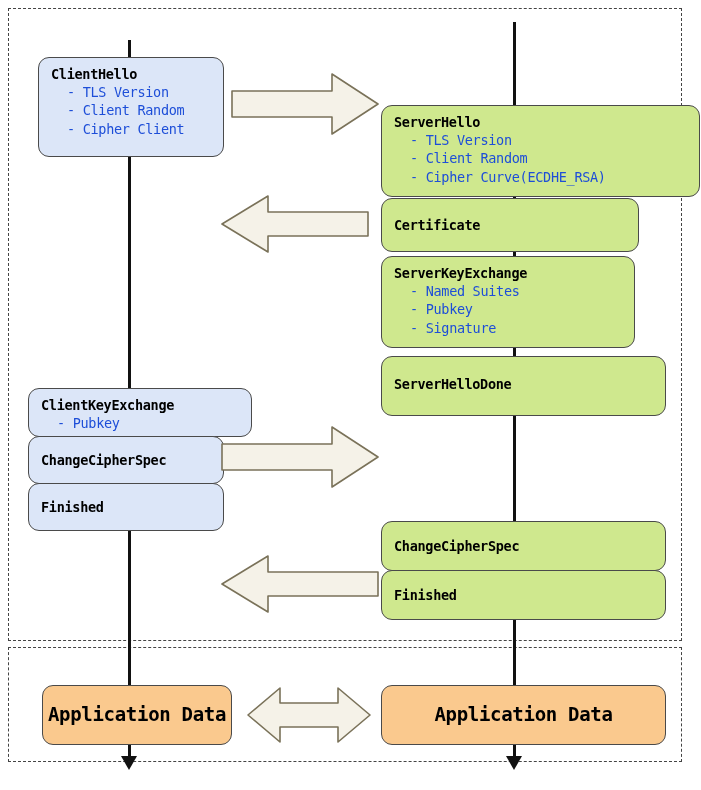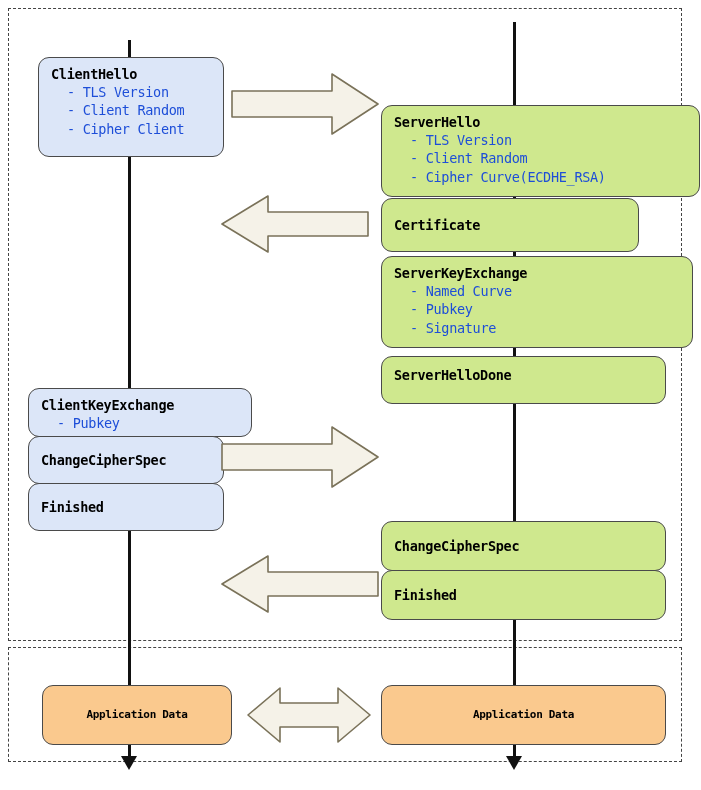--- a/index.html
+++ b/index.html
@@ -51,21 +51,21 @@
   }
   .msgbox.client{background:#dce6f8;}
   .msgbox.server{background:#cfe88e;}
   .msgbox.appdata{
     background:#fac98e;
     display:flex;
     align-items:center;
     justify-content:center;
     padding:0;
   }
-  .msgbox.appdata .title{font-size:11px;}
+  .msgbox.appdata .title{font-size:19px;}
   .blockarrow{position:absolute;}
   .blockarrow svg{display:block;overflow:visible;}
 </style>
 </head>
 <body>
 
 <div id="canvas">
 
   <div class="region" style="left:8px;top:8px;width:674px;height:633px;"></div>
   <div class="region" style="left:8px;top:647px;width:674px;height:115px;"></div>
@@ -100,28 +100,28 @@
     <div class="title">ServerHello</div>
     <div class="item">- TLS Version</div>
     <div class="item">- Client Random</div>
     <div class="item">- Cipher Curve(ECDHE_RSA)</div>
   </div>
 
   <div class="msgbox server" style="left:381px;top:198px;width:258px;height:54px;padding-top:17px;">
     <div class="title">Certificate</div>
   </div>
 
-  <div class="msgbox server" style="left:381px;top:256px;width:312px;height:92px;">
+  <div class="msgbox server" style="left:381px;top:256px;width:254px;height:92px;">
     <div class="title">ServerKeyExchange</div>
-    <div class="item">- Named Curve</div>
+    <div class="item">- Named Suites</div>
     <div class="item">- Pubkey</div>
     <div class="item">- Signature</div>
   </div>
 
-  <div class="msgbox server" style="left:381px;top:356px;width:285px;height:48px;padding-top:9px;">
+  <div class="msgbox server" style="left:381px;top:356px;width:285px;height:60px;padding-top:18px;">
     <div class="title">ServerHelloDone</div>
   </div>
 
   <div class="msgbox server" style="left:381px;top:521px;width:285px;height:50px;padding-top:15px;">
     <div class="title">ChangeCipherSpec</div>
   </div>
 
   <div class="msgbox server" style="left:381px;top:570px;width:285px;height:50px;padding-top:15px;">
     <div class="title">Finished</div>
   </div>

